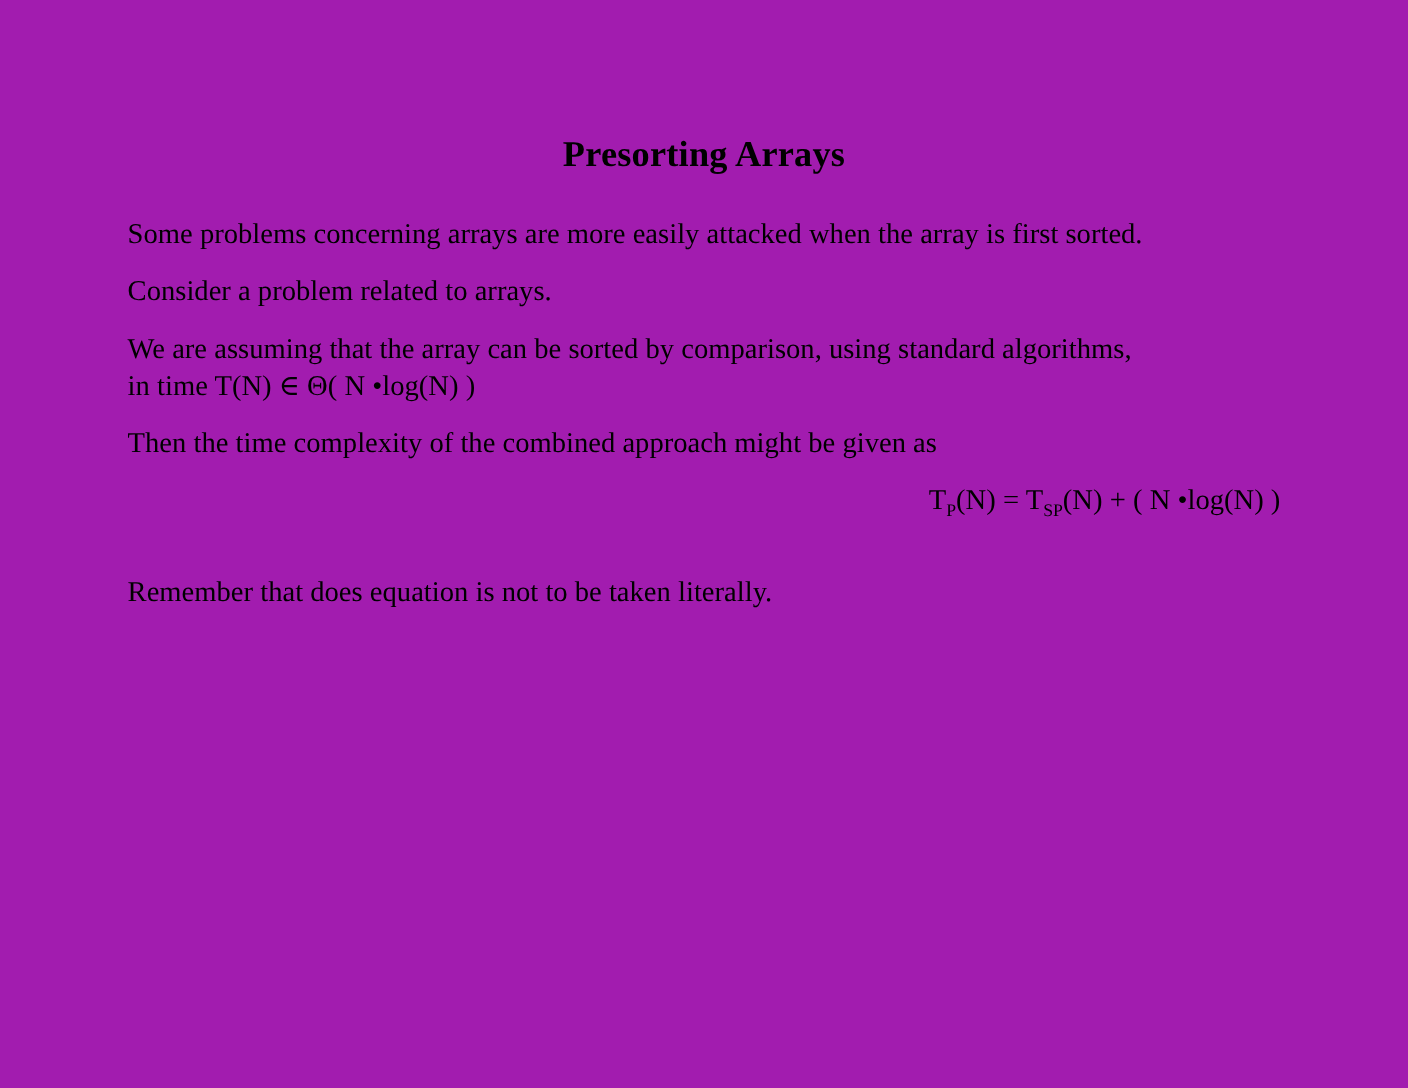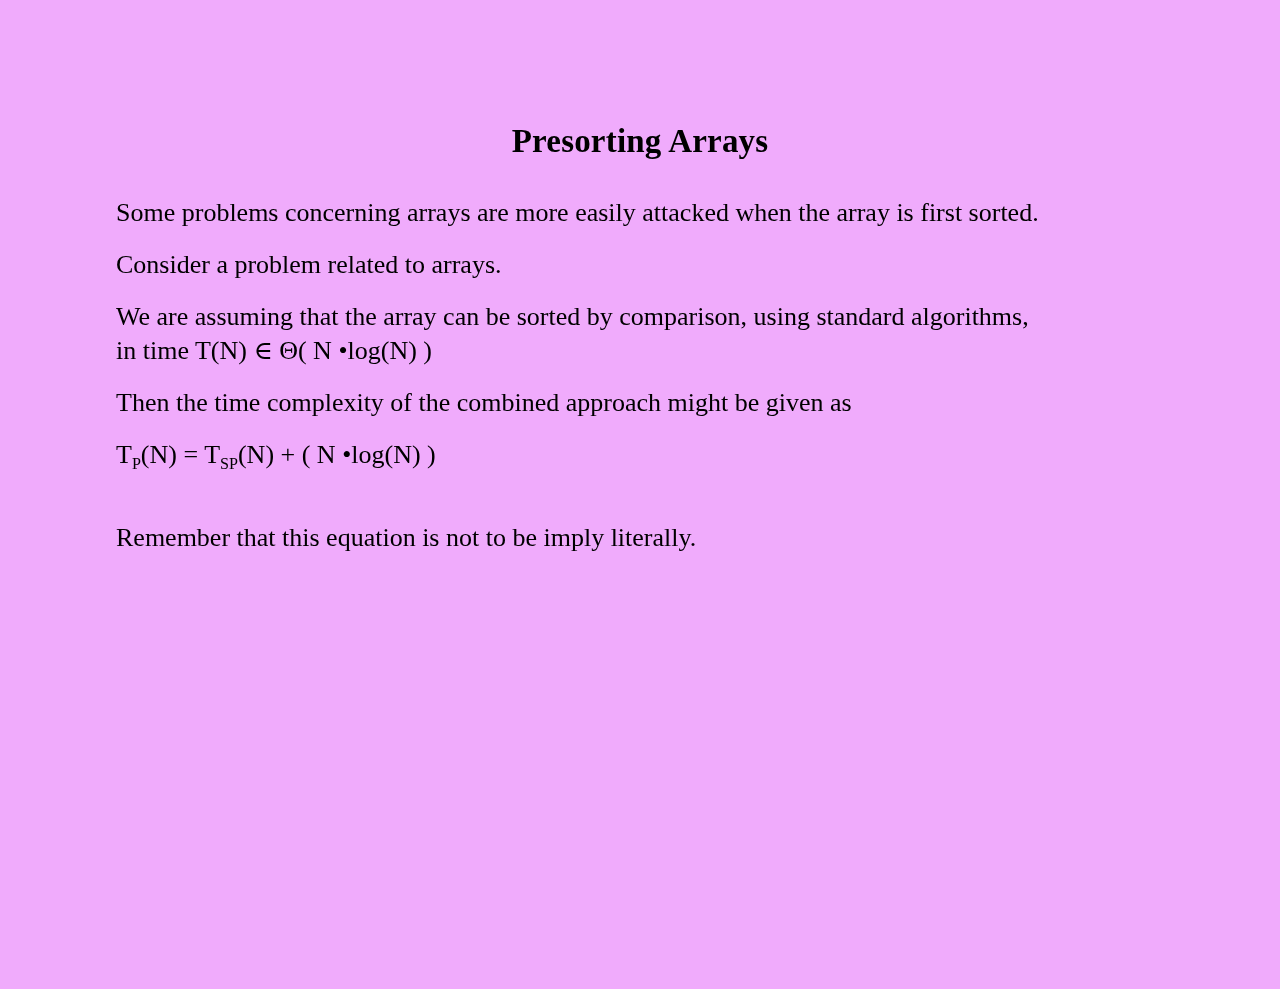--- a/index.html
+++ b/index.html
@@ -5,42 +5,42 @@
   html, body {
     margin: 0;
     padding: 0;
     background: #ffffff;
   }
   .page {
     position: relative;
     width: 1280px;
     height: 989px;
     box-sizing: border-box;
-    background: #f0abfc;
+    background: #a21caf;
     color: #000000;
     font-family: "Liberation Serif", "DejaVu Serif", serif;
     padding: 118px 116px 0 116px;
     overflow: hidden;
   }
   .title {
     font-size: 33px;
     font-weight: bold;
     text-align: center;
     line-height: 46px;
     margin: 0 0 32px 0;
     letter-spacing: 0.2px;
   }
   .para {
     font-size: 26px;
     line-height: 34px;
     margin: 0 0 18px 0;
     white-space: pre;   
   }
   .equation {
-    text-align: left;
+    text-align: right;
     margin-bottom: 49px;  
   }
   .para sub {
     font-size: 0.62em;
     line-height: 0;
   }
 </style>
 </head>
 <body>
 
@@ -51,15 +51,15 @@
 
   <p class="para"><span>Consider a problem related to arrays.</span></p>
 
   <p class="para"><span>We are assuming that the array can be sorted by comparison, using standard algorithms,</span><br><span>in time T(N) ∈ Θ( N •log(N) )</span></p>
 
 
   <p class="para"><span>Then the time complexity of the combined approach might be given as</span></p>
 
   <p class="para equation"><span>T</span><sub>P</sub><span>(N) = T</span><sub>SP</sub><span>(N) + ( N •log(N) )</span></p>
 
-  <p class="para"><span>Remember that this equation is not to be imply literally.</span></p>
+  <p class="para"><span>Remember that does equation is not to be taken literally.</span></p>
 
 </div>
 
 </body></html>

